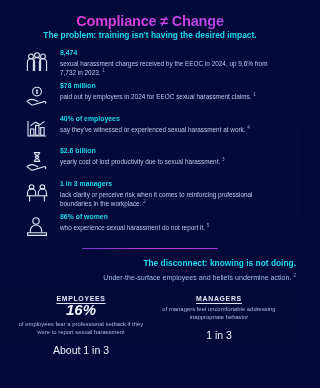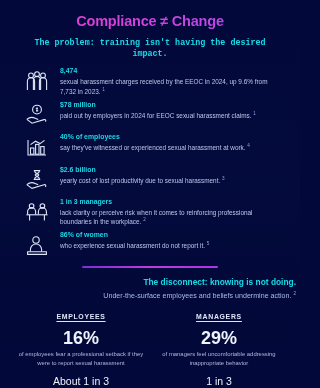--- a/index.html
+++ b/index.html
@@ -19,24 +19,23 @@
   
   .header { padding:9px 12px 0; text-align:center; }
   .title {
     font-size:14.5px; font-weight:bold; letter-spacing:-0.2px;
     background:linear-gradient(90deg,#e63fd0 0%,#d341dd 45%,#a64ff0 100%);
     -webkit-background-clip:text; background-clip:text;
     -webkit-text-fill-color:transparent; color:#cf42d8;
     line-height:1.2;
   }
   .subtitle {
-    margin-top:8px;
+    margin-top:0;
     font-size:8.4px; font-weight:bold; color:#19d9e8;
     line-height:1.25;
-    font-family:Liberation Mono, monospace;
   }
   .lede {
     margin-top:4px;
     font-size:7.1px; color:#9fb6e6; line-height:1.42;
     padding:0 24px;
   }
 
   
   .stats { margin-top:8px; padding:0 18px 0 56px; }
   .stat {
@@ -77,22 +76,22 @@
 
   
   .cols { display:flex; margin-top:11px; padding:0 8px; }
   .col { flex:1; text-align:center; padding:0 6px; }
   .col-head {
     font-size:6.9px; font-weight:bold; color:#dfe6f7;
     letter-spacing:0.7px; text-decoration:underline;
     text-underline-offset:2px;
   }
   .col-stat {
-    margin-top:9px;
-    font-size:18px; font-weight:bold; color:#eef2fb; line-height:1;
+    margin-top:0;
+    font-size:15px; font-weight:bold; color:#eef2fb; line-height:1;font-style:italic;
   }
   .col-desc {
     margin-top:3px; font-size:5.9px; color:#aebbdd; line-height:1.42;
   }
   .col-stat2 {
     margin-top:9px;
     font-size:10.5px; color:#eef2fb; line-height:1.1;
   }
 </style>
 </head>
@@ -204,21 +203,20 @@
     <div class="col">
       <div class="col-head">EMPLOYEES</div>
       <div class="col-stat">16%</div>
       <div class="col-desc">of employees fear a professional setback if they were to report sexual harassment</div>
       <div class="col-stat2">About 1 in 3</div>
 
     </div>
 
     <div class="col">
       <div class="col-head">MANAGERS</div>
-      <div class="col-stat">29%</div>
       <div class="col-desc">of managers feel uncomfortable addressing inappropriate behavior</div>
       <div class="col-stat2">1 in 3</div>
 
     </div>
 
   </div>
 
 </div>
 
 </body></html>

